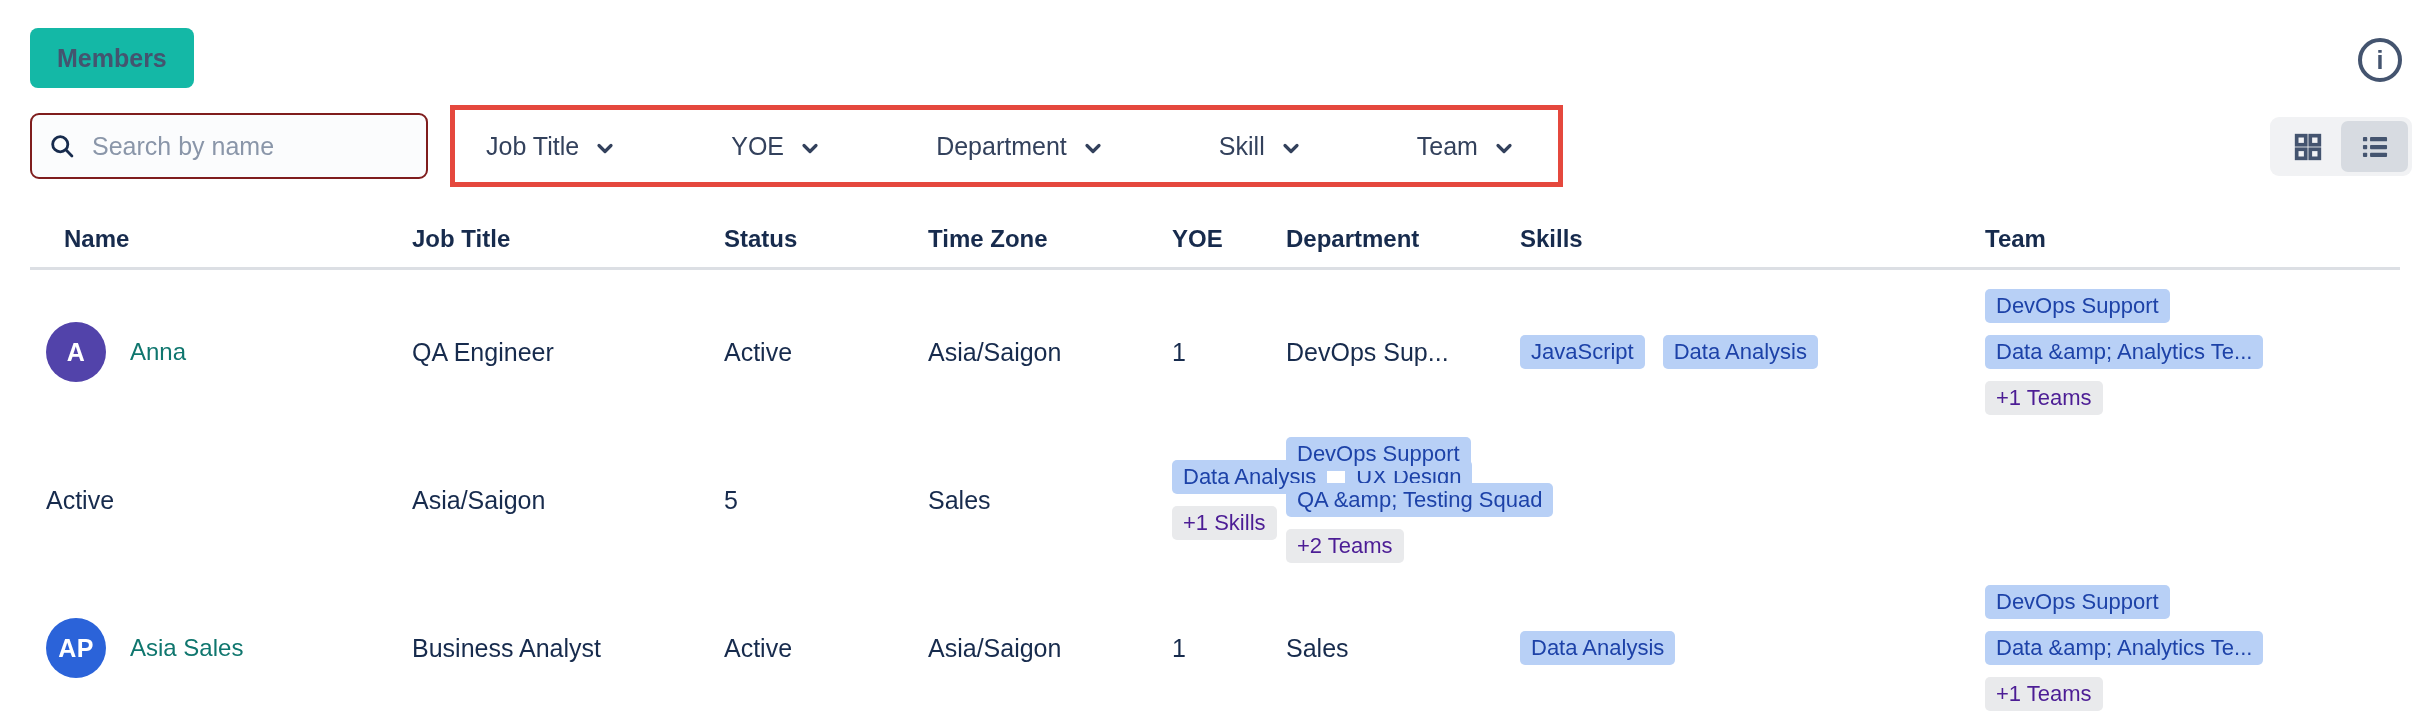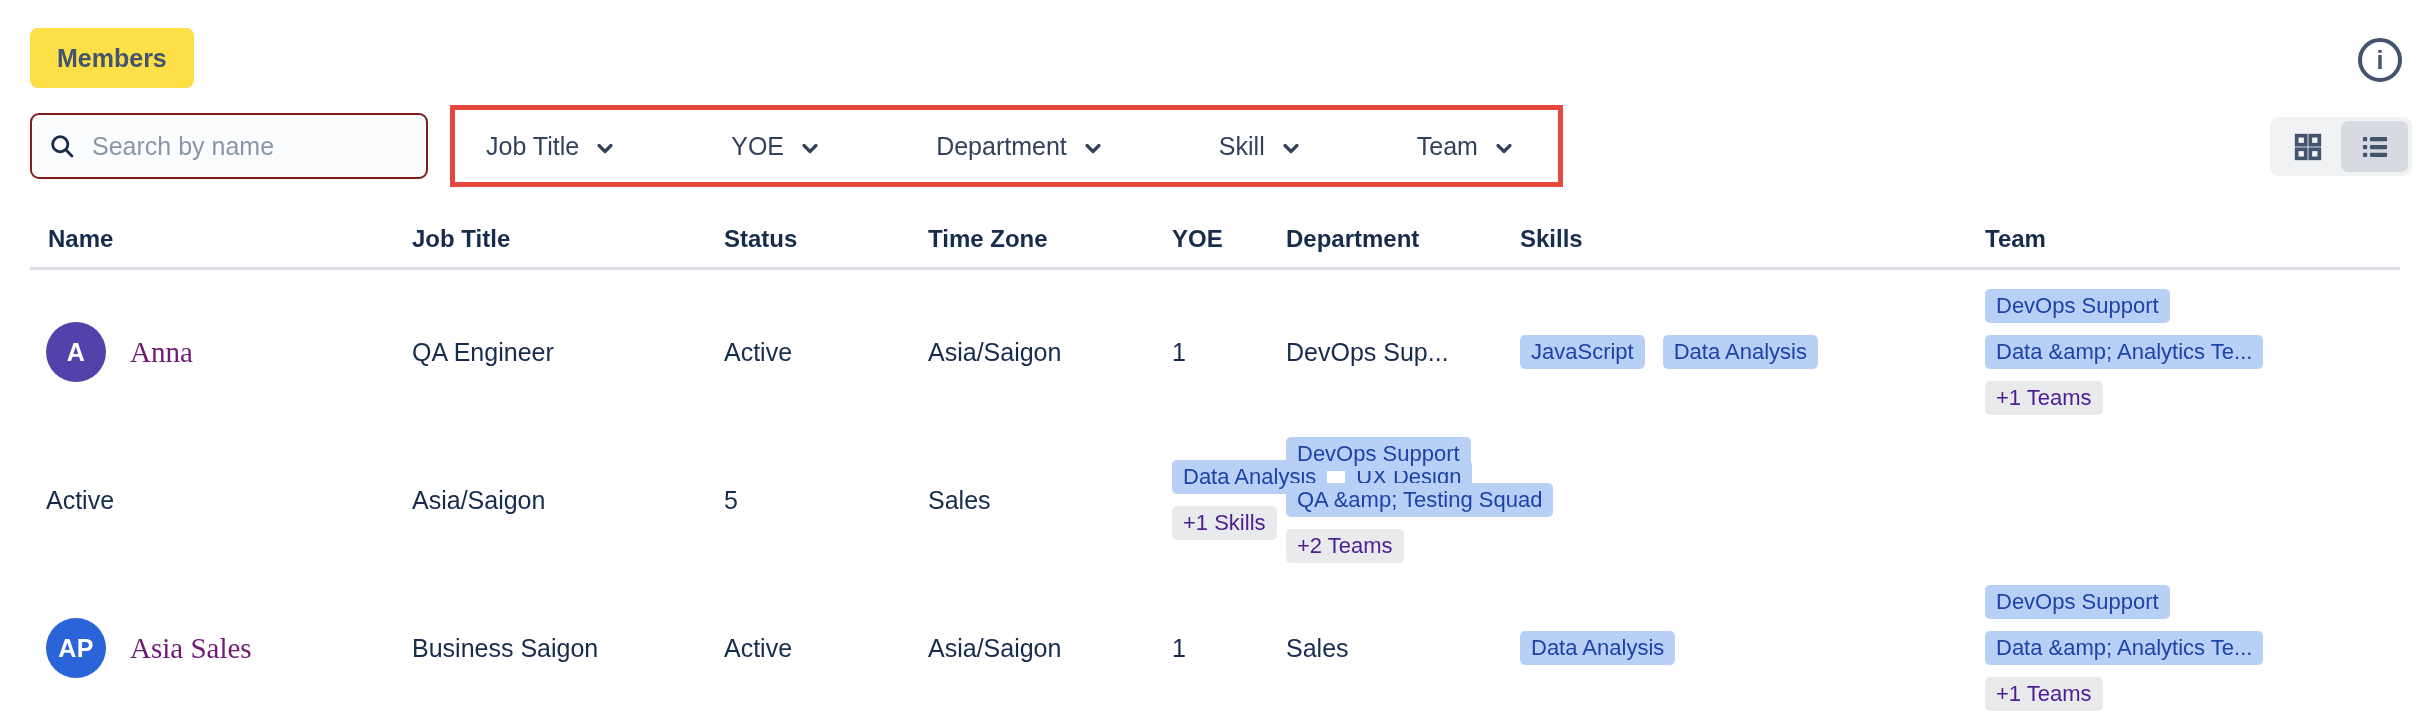--- a/index.html
+++ b/index.html
@@ -7,21 +7,21 @@
     width:2418px;height:722px;background:#ffffff;overflow:hidden;
     font-family:"Liberation Sans", sans-serif;color:#172B4D;position:relative;
   }
   .page{width:2418px;height:722px;position:relative;}
 
   
   .tabs-row{display:flex;align-items:flex-start;padding:28px 30px 0 30px;height:60px;}
   .tab-group{display:inline-flex;background:#F1F2F4;border-radius:8px;}
   .tab{display:flex;align-items:center;padding:0 27px;height:60px;border-radius:8px;
        font-size:25px;font-weight:700;color:#44546F;cursor:pointer;white-space:nowrap;border:none;background:transparent;}
-  .tab.active{background:#fde047;}
+  .tab.active{background:#14b8a6;}
   .info-btn{position:absolute;top:38px;right:16px;width:44px;height:44px;border-radius:50%;
        border:4px solid #44546F;box-sizing:border-box;display:flex;align-items:center;justify-content:center;
        font-size:25px;font-weight:700;color:#44546F;background:#fff;cursor:pointer;}
 
   
   .toolbar{display:flex;align-items:center;margin-top:17px;height:82px;padding:0;position:relative;}
   .search-box{margin-left:30px;width:398px;height:66px;box-sizing:border-box;border:2px solid #7f1d1d;
        border-radius:9px;background:#FBFCFD;display:flex;align-items:center;padding:0 16px;}
   .search-box svg{flex:0 0 auto;}
   .search-input{border:none;outline:none;background:transparent;font-size:25px;color:#172B4D;
@@ -34,38 +34,38 @@
        font-size:25px;font-weight:500;color:#33415C;font-family:"Liberation Sans", sans-serif;white-space:nowrap;}
   .filter-btn svg{margin-top:3px;}
   .view-toggle{position:absolute;right:6px;top:12px;display:flex;background:#F1F2F4;border-radius:9px;padding:4px;height:59px;box-sizing:border-box;}
   .vt-btn{width:67px;border:none;background:transparent;border-radius:7px;display:flex;align-items:center;justify-content:center;cursor:pointer;}
   .vt-btn.active{background:#D7DBE1;}
 
   
   .grid{display:grid;grid-template-columns:366px 312px 204px 244px 114px 234px 465px 433px;padding-left:46px;}
   .thead{margin-top:34px;height:36px;align-items:center;}
   .th{font-size:24px;font-weight:700;color:#172B4D;white-space:nowrap;}
-  .th-name{margin-left:2px;}
+  .th-name{margin-left:18px;}
   .divider{height:3px;background:#DCDFE4;margin:10px 18px 0 30px;}
   .rows{margin-top:8px;}
   .row{height:148px;align-items:center;}
   .cell{font-size:25px;color:#172B4D;white-space:nowrap;}
   .name-cell{display:flex;align-items:center;gap:24px;margin-left:0;}
   .avatar{width:60px;height:60px;border-radius:50%;display:flex;align-items:center;justify-content:center;
           color:#fff;font-size:25px;font-weight:700;flex:0 0 auto;letter-spacing:.5px;}
   .avatar-photo{
     background:
       radial-gradient(ellipse 9px 8px at 50% 38%, #c9a48e 0%, #c9a48e 55%, rgba(0,0,0,0) 62%),
       radial-gradient(ellipse 12px 17px at 50% 66%, #d5899b 0%, #c97f92 55%, rgba(0,0,0,0) 64%),
       radial-gradient(ellipse 32px 16px at 50% 94%, #46572f 0%, rgba(0,0,0,0) 75%),
       radial-gradient(ellipse 24px 20px at 16% 26%, #99a76a 0%, rgba(0,0,0,0) 78%),
       radial-gradient(ellipse 28px 22px at 82% 20%, #7e9055 0%, rgba(0,0,0,0) 78%),
       linear-gradient(180deg,#8c9c64 0%,#6d7f49 48%,#55683c 100%);
   }
-  .name-link{color:#701a75;text-decoration:none;font-size:29px;cursor:pointer;font-family:Liberation Serif, serif;}
+  .name-link{color:#0f766e;text-decoration:none;font-size:24px;cursor:pointer;}
   .badge{display:inline-block;font-size:22px;line-height:30px;padding:2px 11px;border-radius:5px;
          background:#B8D0F6;color:#1D42A8;white-space:nowrap;}
   .badge.gray{background:#E9EAEC;color:#4c1d95;}
   .stack{display:flex;flex-direction:column;align-items:flex-start;gap:12px;}
   .hstack{display:flex;gap:18px;}
 </style>
 </head>
 <body>
 
 <div class="page">
@@ -203,21 +203,21 @@
           <span class="badge gray">+2 Teams</span>
         </div>
       </div>
     </div>
 
     <div class="grid row">
       <div class="cell name-cell">
         <div class="avatar" style="background: rgb(43, 99, 217);">AP</div>
         <a class="name-link">Asia Sales</a>
       </div>
-      <div class="cell">Business Saigon</div>
+      <div class="cell">Business Analyst</div>
       <div class="cell">Active</div>
       <div class="cell">Asia/Saigon</div>
       <div class="cell">1</div>
       <div class="cell">Sales</div>
       <div class="cell">
         <span class="badge">Data Analysis</span>
       </div>
       <div class="cell">
         <div class="stack">
           <span class="badge">DevOps Support</span>

